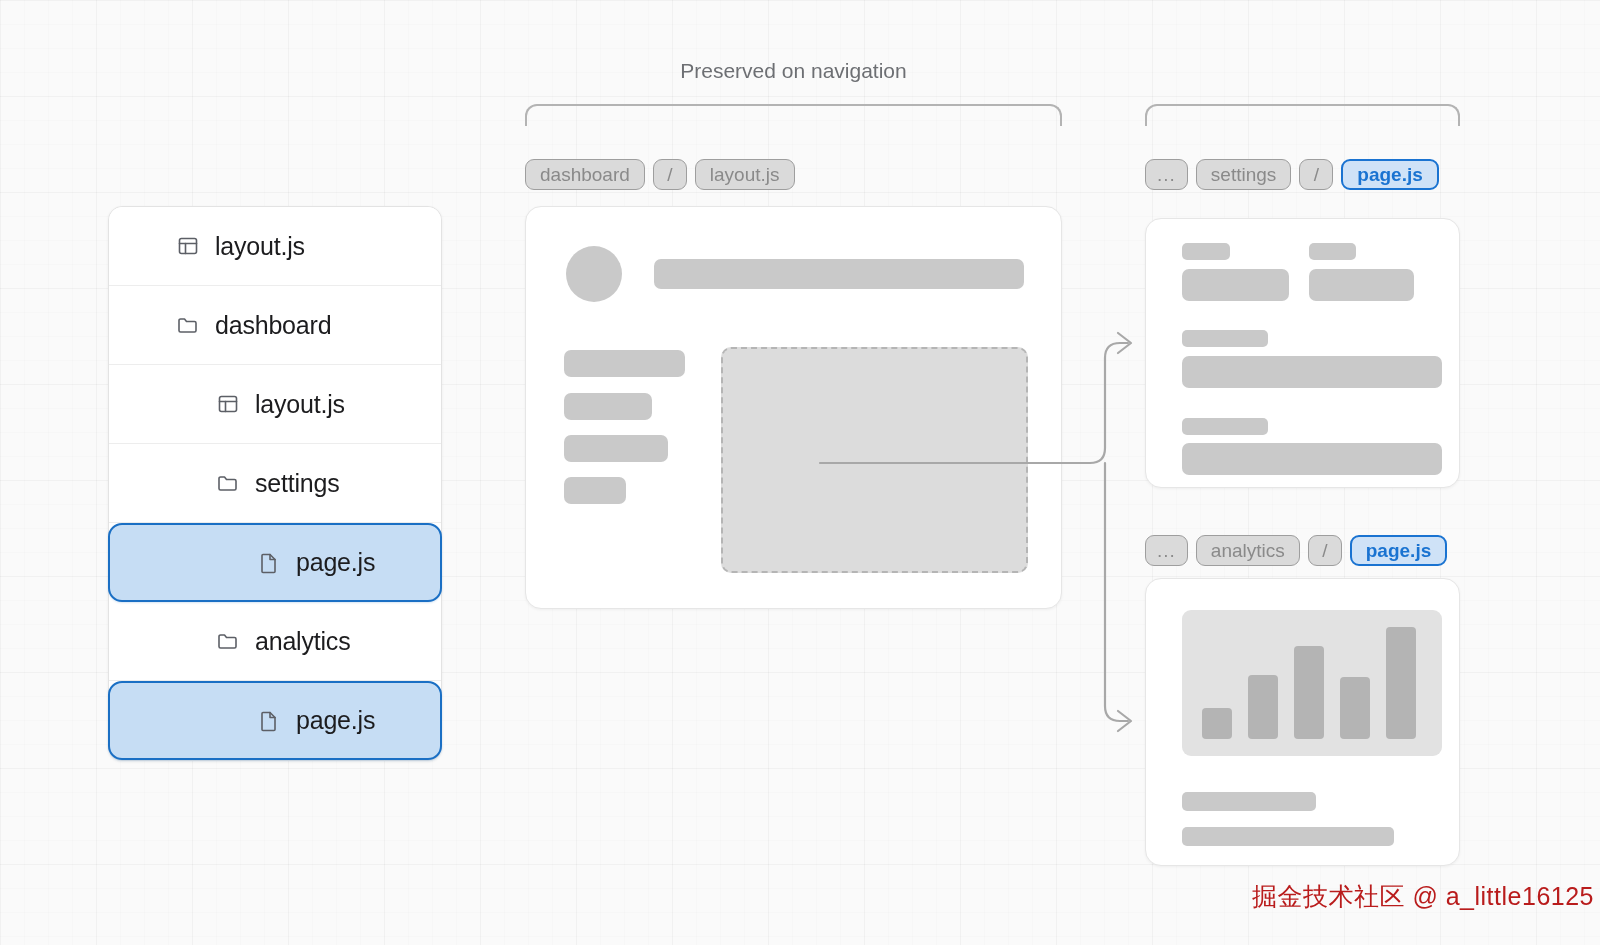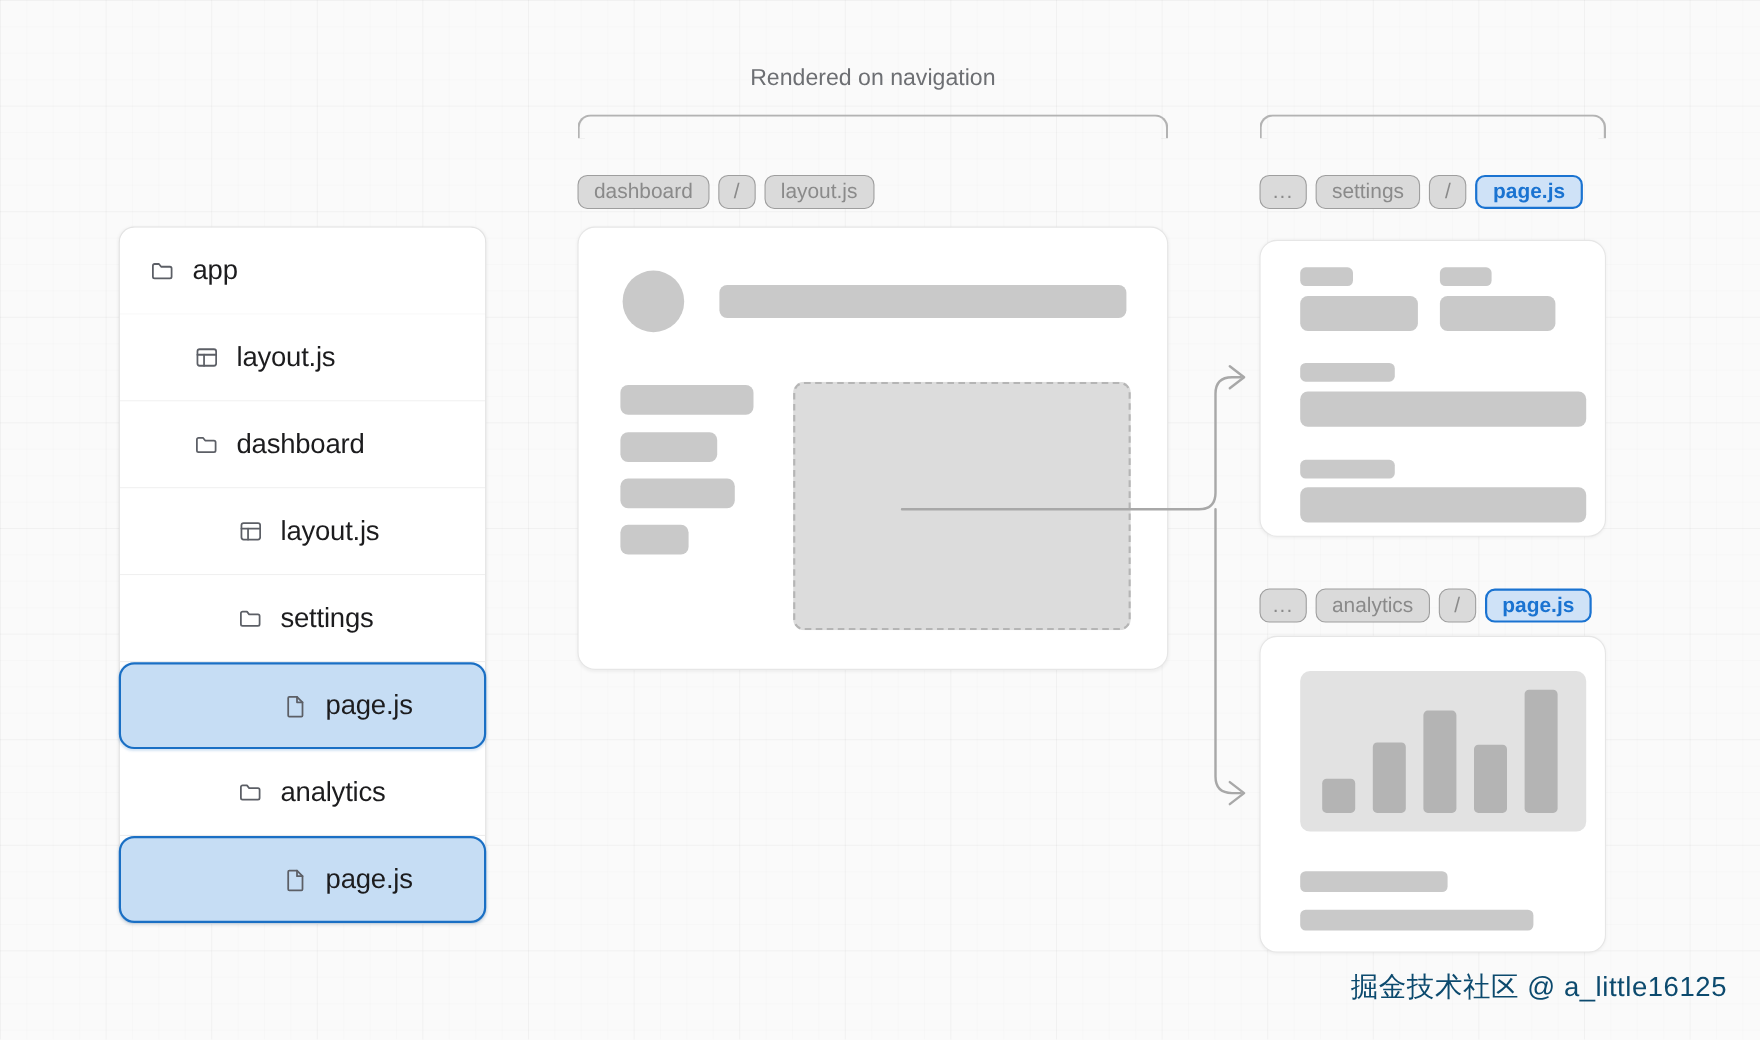--- a/index.html
+++ b/index.html
@@ -187,42 +187,34 @@
   .bar { position: absolute; bottom: 17px; background: #b4b4b4; border-radius: 4px; width: 30px; }
   #ac-t1 { left: 36px; top: 213px; width: 134px; height: 19px; border-radius: 5px; }
   #ac-t2 { left: 36px; top: 248px; width: 212px; height: 19px; border-radius: 5px; }
 
   
   #connector { position: absolute; left: 0; top: 0; width: 1600px; height: 945px; pointer-events: none; }
 
   
   #watermark {
     position: absolute;
-    right: 30px;
+    right: 6px;
     bottom: 32px;
     font-size: 25px;
-    color: #0c4a6e;
+    color: #b91c1c;
     white-space: nowrap;
     letter-spacing: 0.5px;
   }
 </style>
 </head>
 <body>
 
 <div id="stage">
 
   <div class="file-tree" id="file-tree">
-      <div class="tree-row ind-0">
-        <span class="tree-icon">
-          <svg width="24" height="24" viewBox="0 0 24 24" fill="none" stroke="#5c5f66" stroke-width="1.6" stroke-linecap="round" stroke-linejoin="round">
-            <path d="M3 7.5 a1.5 1.5 0 0 1 1.5-1.5 h4 l2 2.5 h8 a1.5 1.5 0 0 1 1.5 1.5 v7.5 a1.5 1.5 0 0 1 -1.5 1.5 h-14 a1.5 1.5 0 0 1 -1.5 -1.5 z"></path>
-          </svg>
-        </span>
-        <span class="tree-label">app</span>
-      </div>
       <div class="tree-row ind-1">
         <span class="tree-icon">
           <svg width="24" height="24" viewBox="0 0 24 24" fill="none" stroke="#5c5f66" stroke-width="1.6" stroke-linecap="round" stroke-linejoin="round">
             <rect x="3.5" y="4.5" width="17" height="15" rx="2"></rect>
             <path d="M3.5 9.5 H20.5"></path>
             <path d="M9.5 9.5 V19.5"></path>
           </svg>
         </span>
         <span class="tree-label">layout.js</span>
       </div>
@@ -273,21 +265,21 @@
         <span class="tree-icon">
           <svg width="24" height="24" viewBox="0 0 24 24" fill="none" stroke="#5c5f66" stroke-width="1.6" stroke-linecap="round" stroke-linejoin="round">
             <path d="M6 3.5 h7 l5 5 v12 a1 1 0 0 1 -1 1 h-11 a1 1 0 0 1 -1 -1 v-16 a1 1 0 0 1 1 -1 z"></path>
             <path d="M13 3.5 V8.5 h5"></path>
           </svg>
         </span>
         <span class="tree-label">page.js</span>
       </div>
     </div>
 
-  <div class="sec-title" id="title-preserved">Rendered on navigation</div>
+  <div class="sec-title" id="title-preserved">Preserved on navigation</div>
   <div class="bracket" id="bracket-preserved"></div>
 
   <div class="bracket" id="bracket-rendered"></div>
 
   <div class="crumbs" id="crumbs-preserved">
       <span class="chip">dashboard</span>
       <span class="chip sep">/</span>
       <span class="chip">layout.js</span>
     </div>
   <div class="crumbs" id="crumbs-settings">

